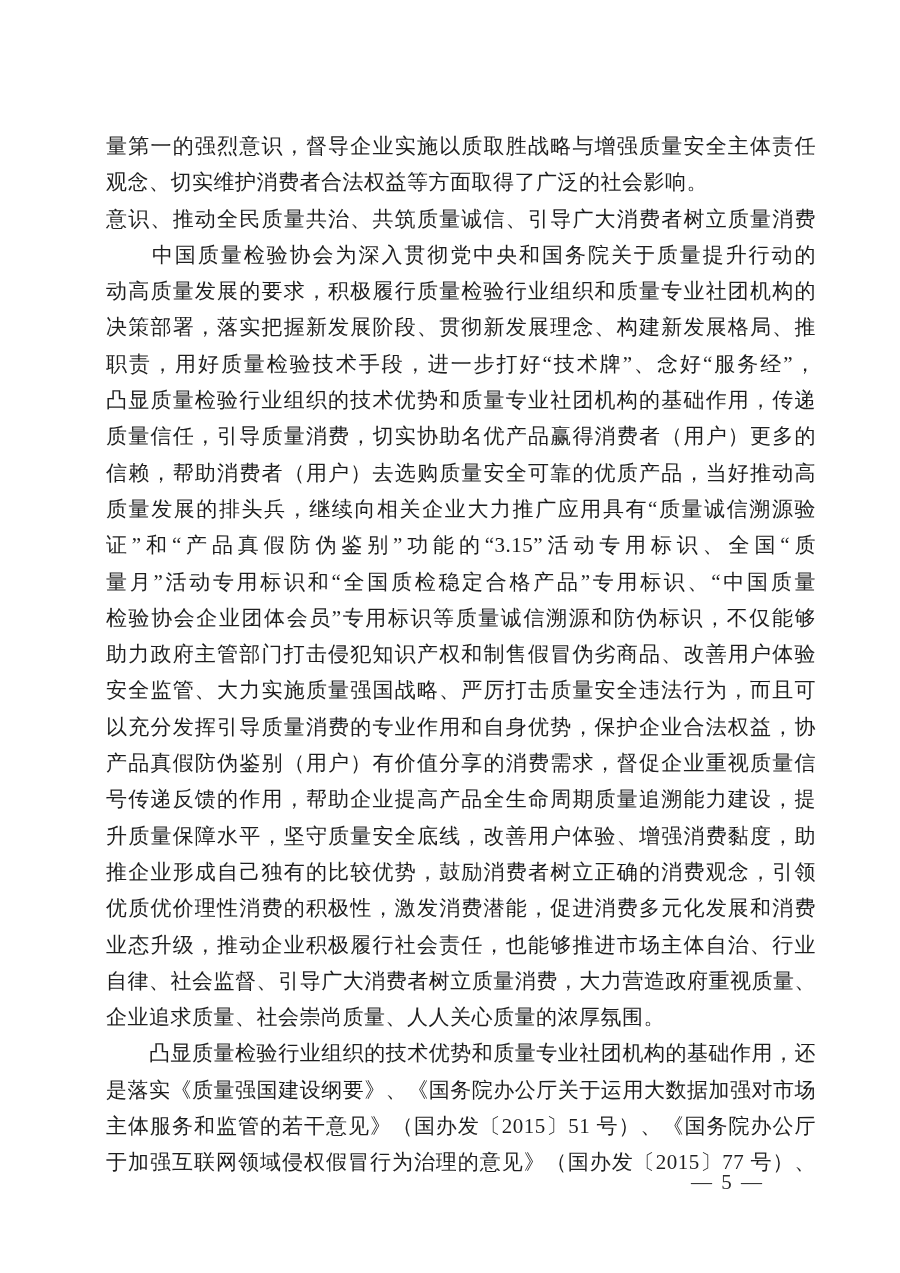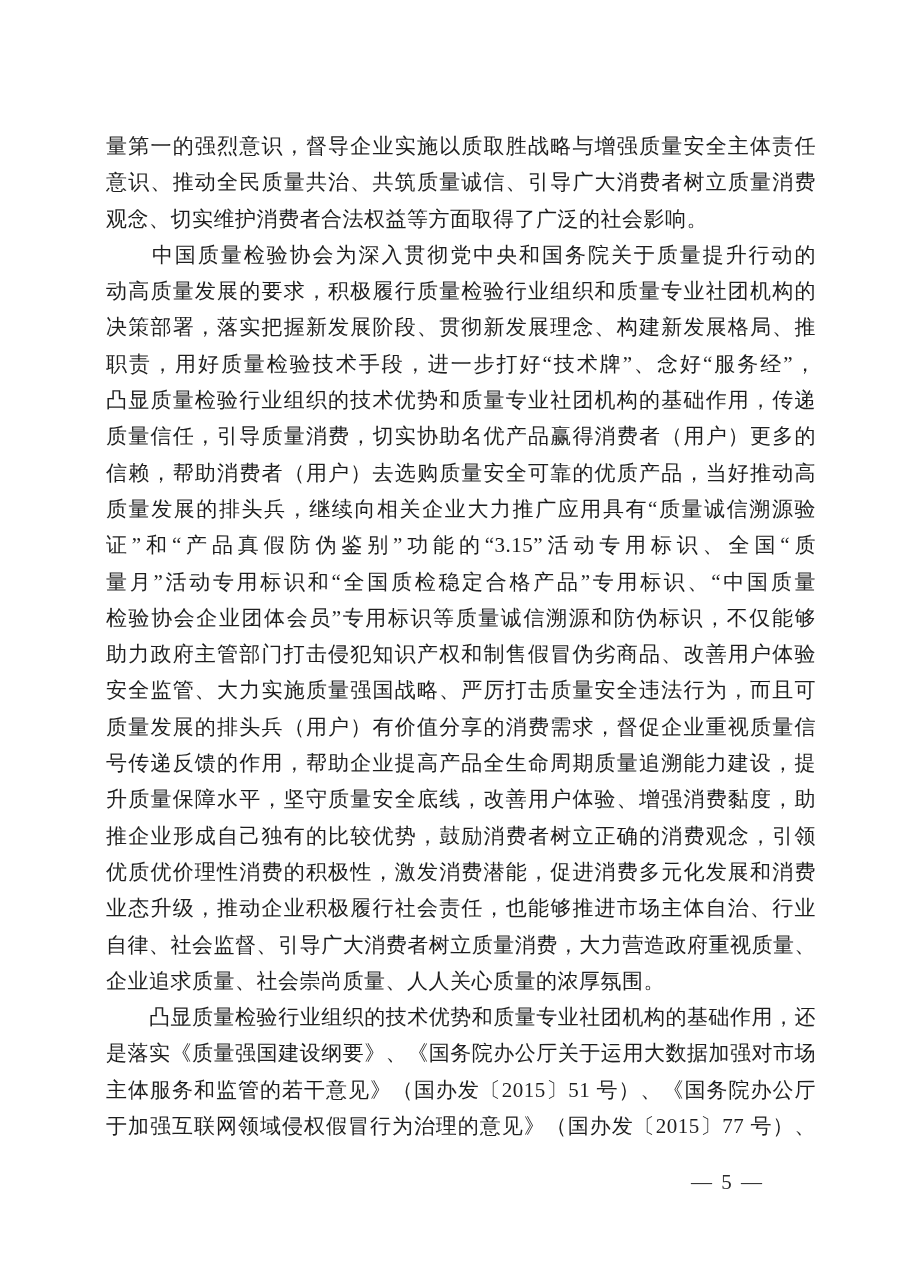--- a/index.html
+++ b/index.html
@@ -45,36 +45,37 @@
     letter-spacing: 2px;
     color: #2a2a2a;
   }
 </style>
 </head>
 <body>
 
 <div class="page">
   <div class="text-block">
       <div class="line">量第一的强烈意识，督导企业实施以质取胜战略与增强质量安全主体责任</div>
+      <div class="line para-end">观念、切实维护消费者合法权益等方面取得了广泛的社会影响。</div>
       <div class="line">意识、推动全民质量共治、共筑质量诚信、引导广大消费者树立质量消费</div>
-      <div class="line para-end">观念、切实维护消费者合法权益等方面取得了广泛的社会影响。</div>
       <div class="line">　　中国质量检验协会为深入贯彻党中央和国务院关于质量提升行动的</div>
       <div class="line">动高质量发展的要求，积极履行质量检验行业组织和质量专业社团机构的</div>
       <div class="line">决策部署，落实把握新发展阶段、贯彻新发展理念、构建新发展格局、推</div>
       <div class="line">职责，用好质量检验技术手段，进一步打好“技术牌”、念好“服务经”，</div>
       <div class="line">凸显质量检验行业组织的技术优势和质量专业社团机构的基础作用，传递</div>
       <div class="line">质量信任，引导质量消费，切实协助名优产品赢得消费者（用户）更多的</div>
       <div class="line">信赖，帮助消费者（用户）去选购质量安全可靠的优质产品，当好推动高</div>
       <div class="line">质量发展的排头兵，继续向相关企业大力推广应用具有“质量诚信溯源验</div>
       <div class="line">证”和“产品真假防伪鉴别”功能的“3.15”活动专用标识、全国“质</div>
       <div class="line">量月”活动专用标识和“全国质检稳定合格产品”专用标识、“中国质量</div>
       <div class="line">检验协会企业团体会员”专用标识等质量诚信溯源和防伪标识，不仅能够</div>
       <div class="line">助力政府主管部门打击侵犯知识产权和制售假冒伪劣商品、改善用户体验</div>
       <div class="line">安全监管、大力实施质量强国战略、严厉打击质量安全违法行为，而且可</div>
-      <div class="line">质量发展的排头兵（用户）有价值分享的消费需求，督促企业重视质量信</div>
+      <div class="line">以充分发挥引导质量消费的专业作用和自身优势，保护企业合法权益，协</div>
+      <div class="line">产品真假防伪鉴别（用户）有价值分享的消费需求，督促企业重视质量信</div>
       <div class="line">号传递反馈的作用，帮助企业提高产品全生命周期质量追溯能力建设，提</div>
       <div class="line">升质量保障水平，坚守质量安全底线，改善用户体验、增强消费黏度，助</div>
       <div class="line">推企业形成自己独有的比较优势，鼓励消费者树立正确的消费观念，引领</div>
       <div class="line">优质优价理性消费的积极性，激发消费潜能，促进消费多元化发展和消费</div>
       <div class="line">业态升级，推动企业积极履行社会责任，也能够推进市场主体自治、行业</div>
       <div class="line">自律、社会监督、引导广大消费者树立质量消费，大力营造政府重视质量、</div>
       <div class="line para-end">企业追求质量、社会崇尚质量、人人关心质量的浓厚氛围。</div>
       <div class="line">　　凸显质量检验行业组织的技术优势和质量专业社团机构的基础作用，还</div>
       <div class="line">是落实《质量强国建设纲要》、《国务院办公厅关于运用大数据加强对市场</div>
       <div class="line">主体服务和监管的若干意见》（国办发〔2015〕51 号）、《国务院办公厅关</div>

